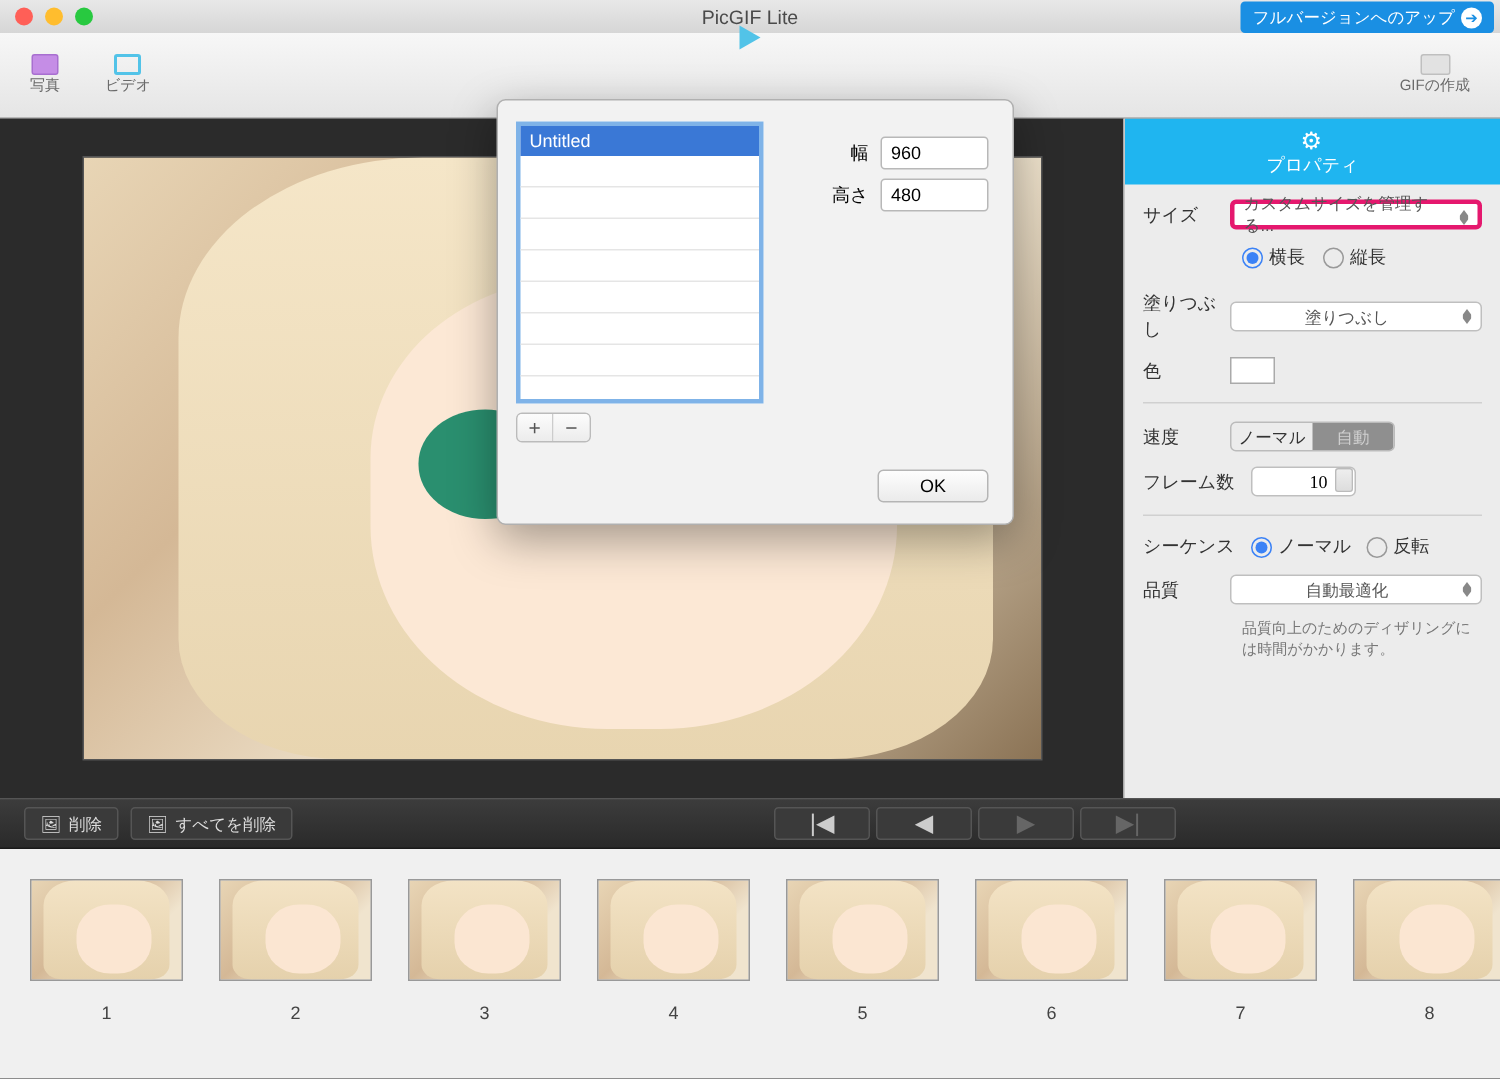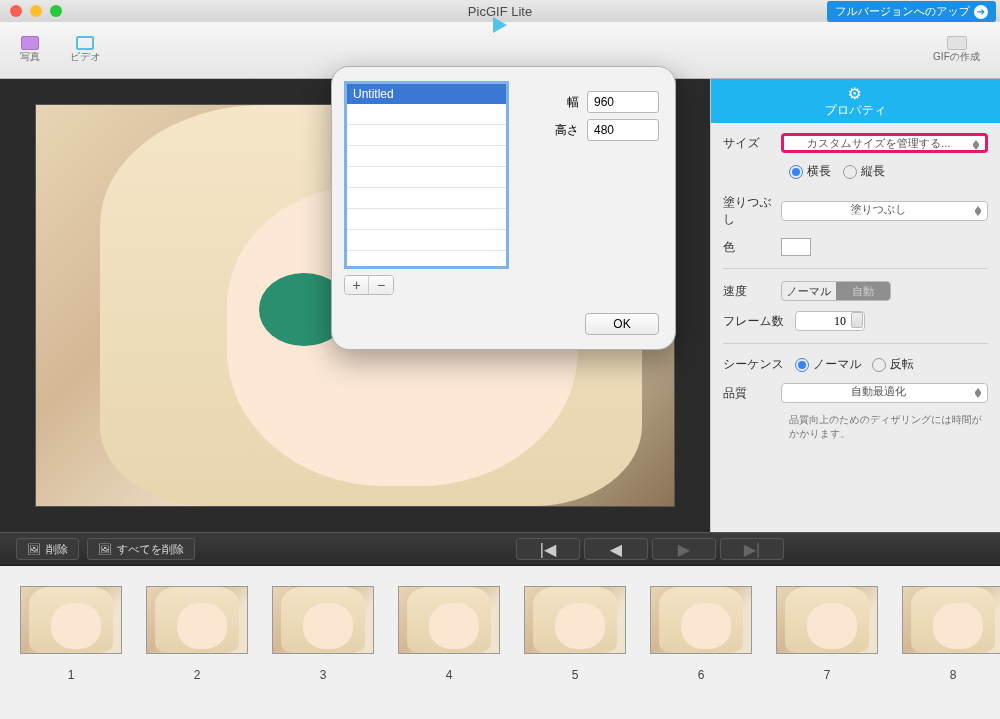--- a/index.html
+++ b/index.html
@@ -29,51 +29,51 @@
   .main { display:flex; height: 453px; }
   .canvas-area { flex:1; background:#2b2b2b; display:flex; align-items:center; justify-content:center; padding:25px 30px;}
   .canvas-img { width:640px; height:403px; background:linear-gradient(135deg,#e8d5b5 0%,#d4b896 30%,#f0e4ce 60%,#8b7355 100%); border:1px solid #555; position:relative; overflow:hidden;}
   
   .face{position:absolute;left:30%;top:20%;width:55%;height:75%;background:#fce8d5;border-radius:40% 40% 45% 45%;}
   .hair{position:absolute;left:10%;top:0;width:85%;height:100%;background:linear-gradient(#f5e6c8,#e8d5b0);border-radius:30% 30% 20% 20%;}
   .eye{position:absolute;width:14%;height:18%;background:#2a8f6f;border-radius:50%;top:42%;}
   .eye1{left:35%;} .eye2{left:55%;}
   
   
-  .props { width:290px; background:#ececec; border-left:1px solid #c8c8c8;}
+  .props { width:251px; background:#ececec; border-left:1px solid #c8c8c8;}
   .tabs { display:flex; height:44px;}
   .tab { flex:1; display:flex; flex-direction:column; align-items:center; justify-content:center; font-size:12px; cursor:pointer;}
   .tab.active{ background:#1fb5f0; color:#fff;}
   .tab-icon{width:16px;height:16px;margin-bottom:2px;}
   .gear-icon:before{content:"⚙";font-size:16px;}
   .fx-icon:before{content:"✨";font-size:14px;color:#888;}
   .tab.active .gear-icon:before{color:#fff;}
   
   .prop-body{padding:10px 12px;font-size:12px;color:#333;}
   .prop-row{display:flex;align-items:center;margin-bottom:10px;}
   .prop-label{width:58px;text-align:left;padding-right:8px;color:#333;}
-  .select{flex:1;background:#fff;border:1px solid #bfbfbf;border-radius:4px;height:20px;font-size:11px;padding:0 18px 0 6px;display:flex;align-items:flex-start;justify-content:center;position:relative;color:#555;}
+  .select{flex:1;background:#fff;border:1px solid #bfbfbf;border-radius:4px;height:20px;font-size:11px;padding:0 18px 0 6px;display:flex;align-items:center;justify-content:center;position:relative;color:#555;}
   .select:after{content:"";position:absolute;right:6px;top:4px;width:6px;height:10px;background:linear-gradient(#888,#888);clip-path:polygon(0 40%,50% 0,100% 40%,100% 60%,50% 100%,0 60%);} 
   .select.highlighted{border:3px solid #e5186e;border-radius:4px;}
   .radio-row{display:flex;gap:12px;padding-left:66px;margin-bottom:14px;}
   .radio{display:flex;align-items:center;gap:4px;font-size:12px;}
   .radio-dot{width:14px;height:14px;border-radius:50%;border:1px solid #999;display:inline-flex;align-items:center;justify-content:center;}
   .radio-dot.on{border-color:#3b82f6;}
   .radio-dot.on:after{content:"";width:8px;height:8px;border-radius:50%;background:#3b82f6;}
   .color-swatch{width:30px;height:18px;border:1px solid #aaa;background:#fff;}
   .speed-toggle{display:flex;border:1px solid #bbb;border-radius:4px;overflow:hidden;height:20px;width:110px;}
   .speed-seg{flex:1;display:flex;align-items:center;justify-content:center;font-size:11px;}
   .speed-seg.off{background:#8f8f8f;color:#d0d0d0;}
   .num-input{width:70px;height:20px;border:1px solid #bfbfbf;border-radius:4px;text-align:right;padding-right:18px;font-size:12px;position:relative;background:#fff;font-family:Liberation Serif, serif;}
   .stepper{position:absolute;right:2px;top:1px;width:12px;height:16px;background:linear-gradient(#eee,#ddd);border:1px solid #bbb;border-radius:2px;}
   .hint{font-size:10px;color:#777;padding-left:66px;line-height:1.4;}
   hr.sep{border:none;border-top:1px solid #d0d0d0;margin:12px 0;}
   
   
-  .dialog{position:absolute;left:331px;top:66px;width:345px;height:284px;background:#f2f2f2;border:1px solid #b0b0b0;border-radius:18px;box-shadow:0 10px 30px rgba(0,0,0,.35);padding:12px;}
+  .dialog{position:absolute;left:331px;top:66px;width:345px;height:284px;background:#f2f2f2;border:1px solid #b0b0b0;border-radius:6px;box-shadow:0 10px 30px rgba(0,0,0,.35);padding:12px;}
   .dialog-list{position:absolute;left:12px;top:14px;width:165px;height:188px;border:3px solid #7fb3e8;background:#fff;}
   .dialog-list-item{height:20px;padding:3px 6px;font-size:12px;color:#fff;background:#3a78d6;}
   .dialog-list-row{height:21px;border-bottom:1px solid #e5e5e5;}
   .dlg-buttons{position:absolute;left:12px;top:208px;display:flex;border:1px solid #bbb;border-radius:4px;overflow:hidden;}
   .dlg-btn{width:24px;height:18px;background:linear-gradient(#fcfcfc,#ececec);display:flex;align-items:center;justify-content:center;font-size:14px;color:#555;border-right:1px solid #ccc;cursor:pointer;}
   .dlg-btn:last-child{border-right:none;}
   .dlg-field-row{position:absolute;right:16px;display:flex;align-items:center;gap:8px;font-size:12px;}
   .dlg-field-row.r1{top:24px;} .dlg-field-row.r2{top:52px;}
   .dlg-input{width:72px;height:22px;border:1px solid #b8b8b8;border-radius:3px;background:#fff;padding:0 6px;font-size:12px;}
   .dlg-ok{position:absolute;right:16px;bottom:14px;width:74px;height:22px;background:linear-gradient(#fdfdfd,#ebebeb);border:1px solid #b5b5b5;border-radius:4px;font-size:12px;}

